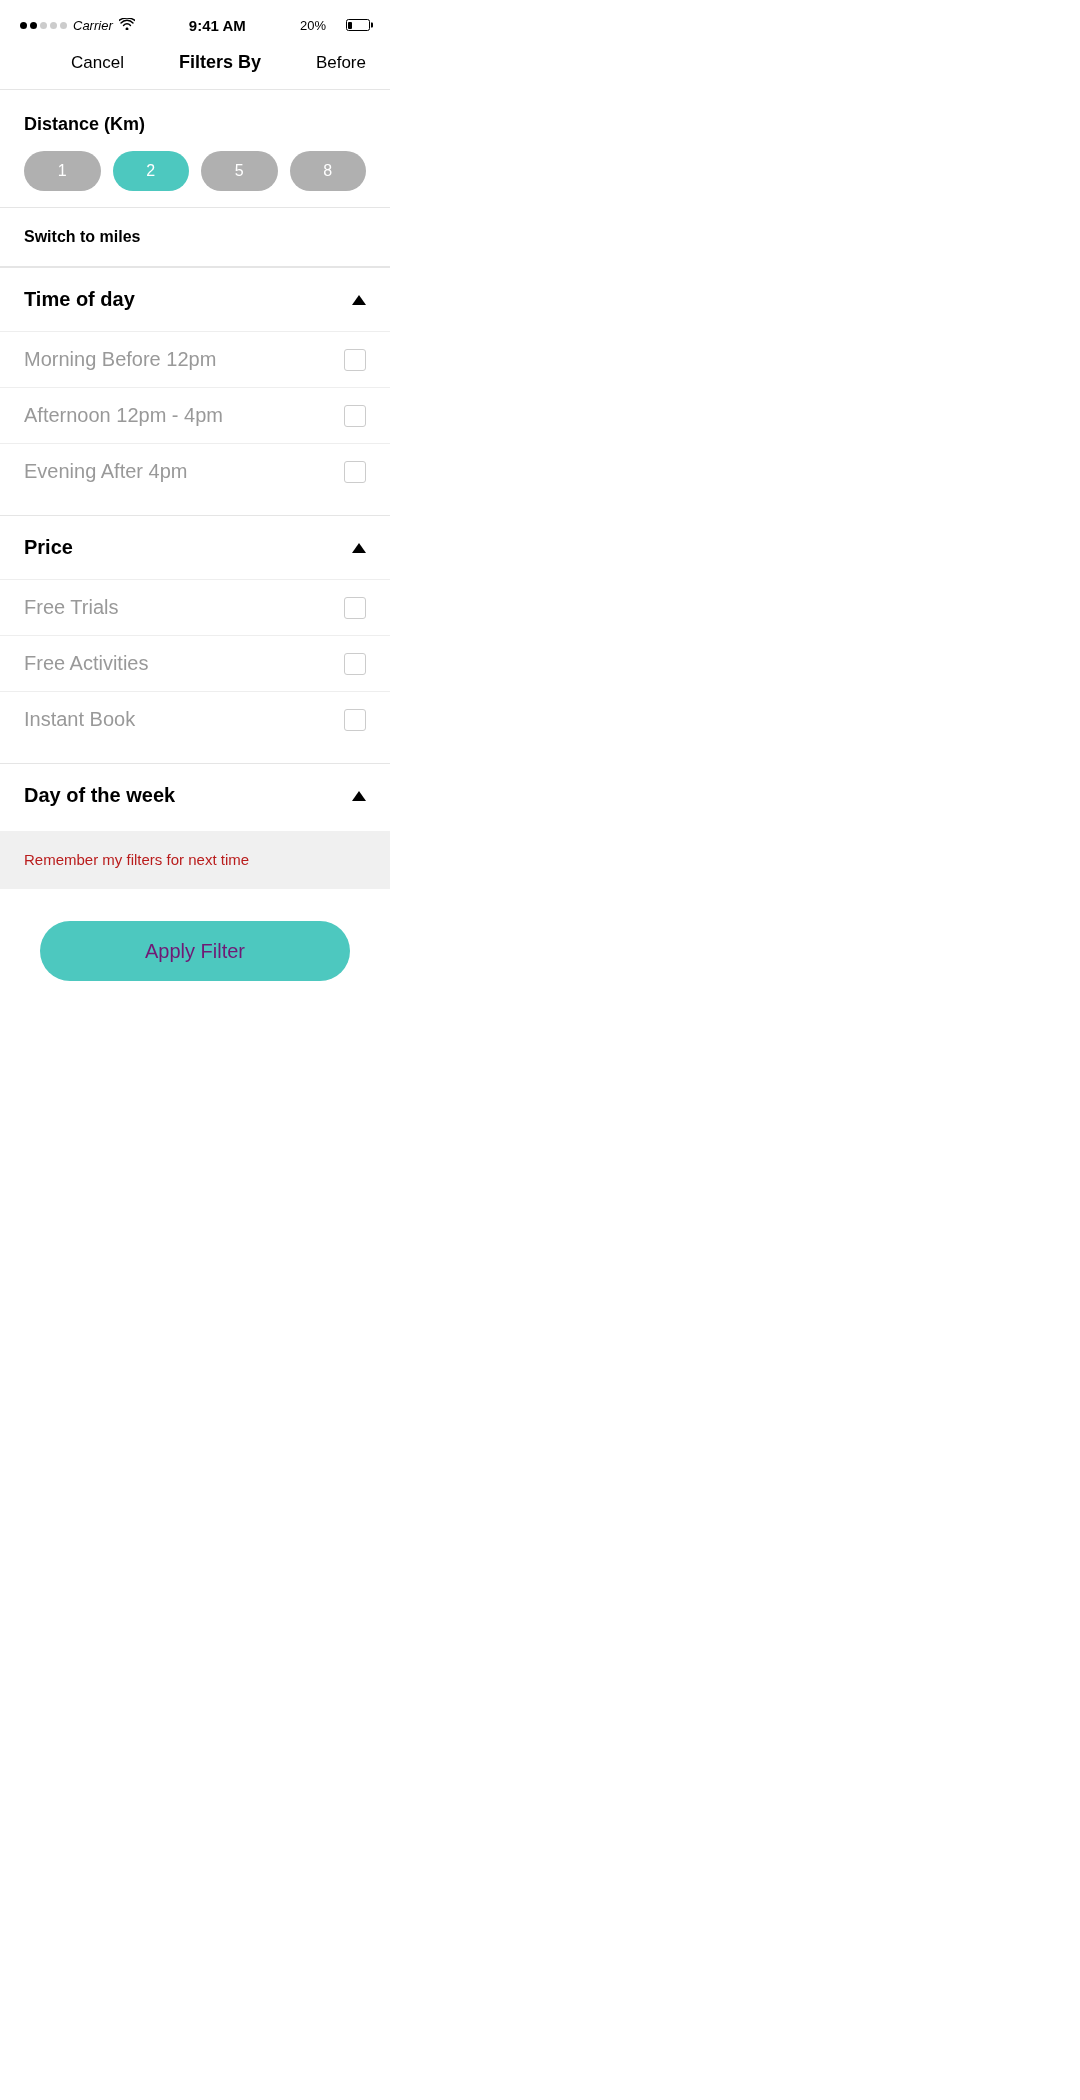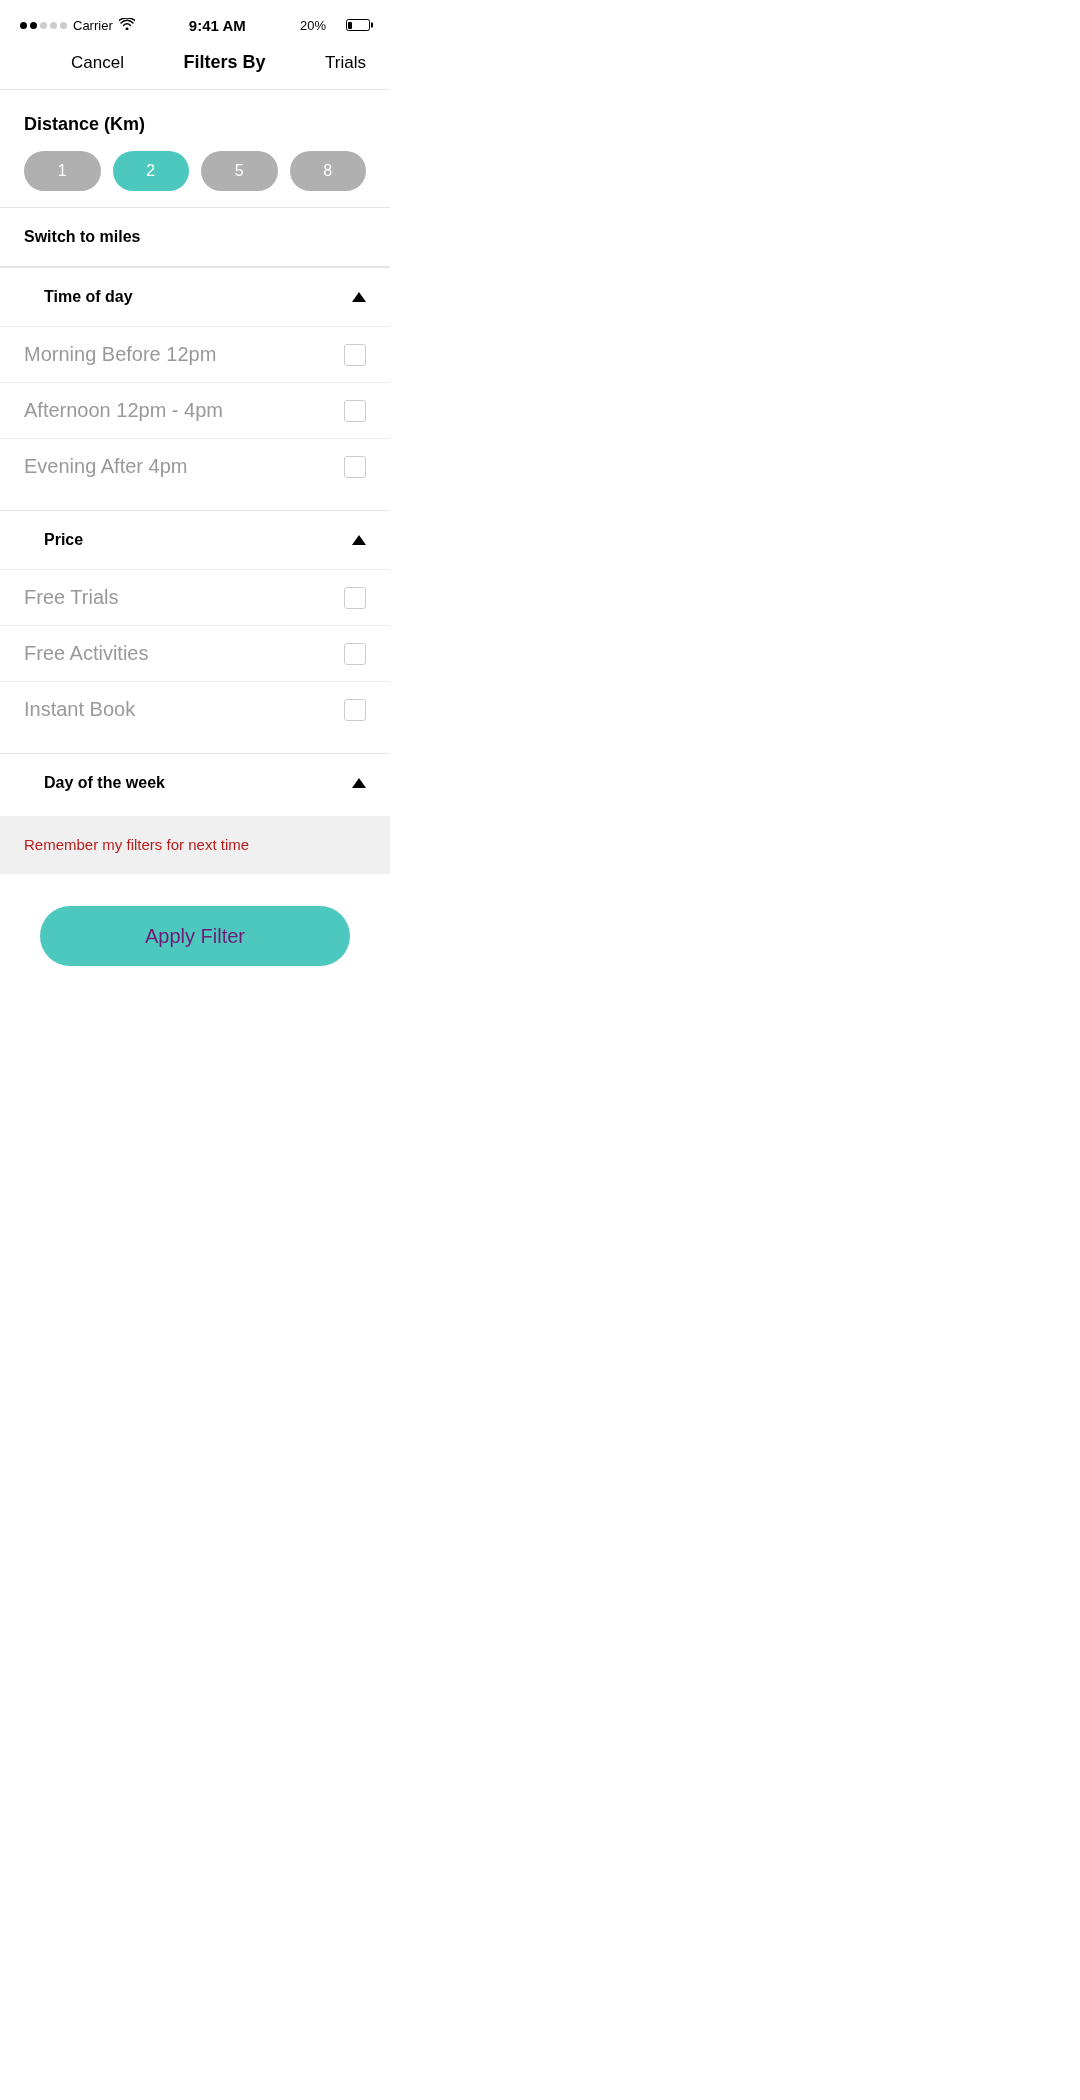--- a/index.html
+++ b/index.html
@@ -19,20 +19,21 @@
       justify-content: space-between;
       align-items: center;
       padding: 14px 20px 8px 20px;
       height: 44px;
     }
 
     .status-left {
       display: flex;
       align-items: center;
       gap: 6px;
+      font-style: italic;
     }
 
     .signal-dots {
       display: flex;
       gap: 3px;
       align-items: center;
     }
 
     .dot {
       width: 7px;
@@ -196,24 +197,23 @@
 
     .collapsible-header {
       display: flex;
       justify-content: space-between;
       align-items: center;
       padding: 20px 24px;
       cursor: pointer;
     }
 
     .collapsible-header-title {
-      font-size: 16px;
+      font-size: 20px;
       font-weight: 700;
       color: #000;
-      margin-left: 20px;
     }
 
     .chevron-up {
       width: 0;
       height: 0;
       border-left: 7px solid transparent;
       border-right: 7px solid transparent;
       border-bottom: 10px solid #000;
     }
 
@@ -306,21 +306,21 @@
       <div class="battery-outer">
         <div class="battery-inner"></div>
       </div>
     </div>
   </div>
 </div>
 
 <div class="nav-bar">
   <span class="nav-cancel">Cancel</span>
   <span class="nav-title">Filters By</span>
-  <span class="nav-reset">Trials</span>
+  <span class="nav-reset">Before</span>
 </div>
 
 <div class="divider"></div>
 
 <div class="section">
   <div class="section-title">Distance (Km)</div>
   <div class="pills-row">
     <button class="pill">1</button>
     <button class="pill active">2</button>
     <button class="pill">5</button>

